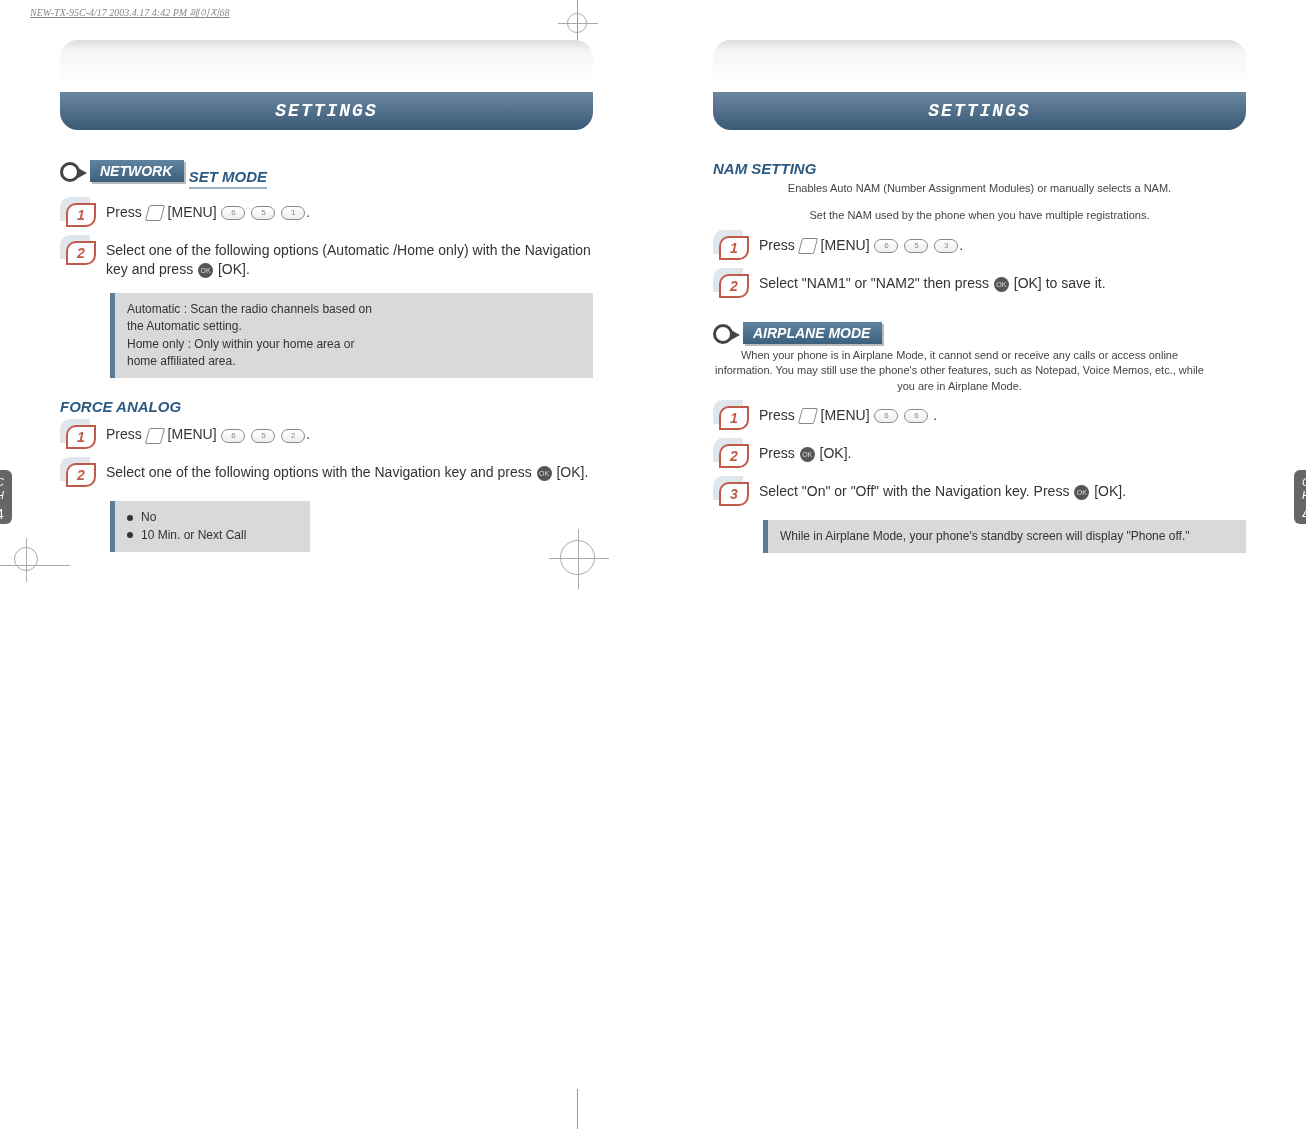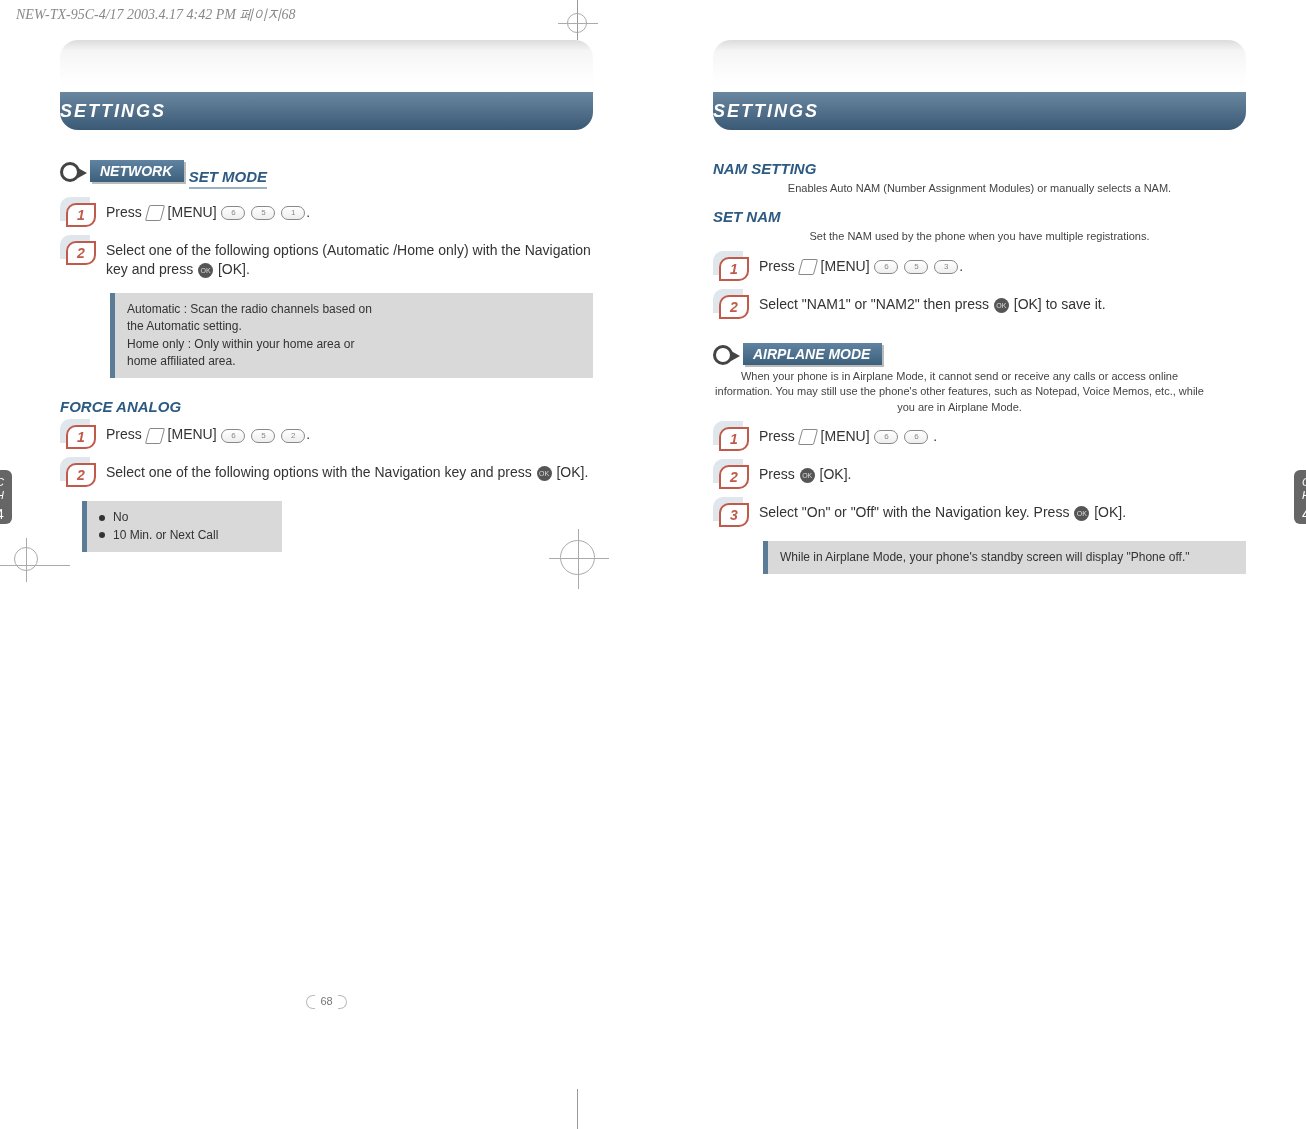--- a/index.html
+++ b/index.html
@@ -7,25 +7,26 @@
     width: 1306px;
     height: 1129px;
     background: #fff;
     font-family: "Arial", sans-serif;
     color: #333;
     position: relative;
   }
   .file-header {
     position: absolute;
     top: 6px;
-    left: 16px;
-    font-size: 14px;
+    left: 30px;
+    font-size: 10px;
     font-style: italic;
     color: #888;
     font-family: serif;
+    text-decoration: underline;
   }
   .crop-mark-v {
     position: absolute;
     left: 577px;
     top: 0;
     height: 40px;
     width: 1px;
     background: #999;
   }
   .crop-mark-v2 {
@@ -127,26 +128,27 @@
   }
   .page-header-bar {
     position: absolute;
     left: 0;
     right: 0;
     top: 52px;
     height: 38px;
     background: linear-gradient(#6a87a0, #3a5975);
     border-radius: 0 0 18px 18px;
     color: #fff;
-    text-align: left;
+    text-align: center;
     line-height: 38px;
     font-weight: bold;
     letter-spacing: 2px;
     font-style: italic;
     font-size: 18px;
+    font-family: Liberation Mono, monospace;
   }
   .subsection-tag {
     display: inline-flex;
     align-items: flex-end;
     margin-bottom: 2px;
   }
   .bullet-circle {
     width: 20px;
     height: 20px;
     border-radius: 50%;
@@ -396,49 +398,47 @@
       <div class="step-num">
         <div class="step-num-ghost"></div>
           <div class="step-num-main">2</div>
       </div>
       <div class="step-text">
         Select one of the following options with the Navigation key and press
         <span class="key-icon round">OK</span> [OK].
       </div>
     </div>
 
-    <div class="info-box bullet-list" style="margin-left:22px; width:200px">
+    <div class="info-box bullet-list" style="margin-left:50px; width:200px">
       <div class="row">
           <span class="dot"></span>
           <span>No</span>
         </div>
       <div class="row">
           <span class="dot"></span>
           <span>10 Min. or Next Call</span>
         </div>
     </div>
 
     <div class="side-tab">
       <span class="ch" style="white-space:pre-line">C
 H</span>
       <span class="num">4</span>
     </div>
 
-    <div class="page-num"><span>68</span></div>
   </div>
 
   <div class="page right">
     <div class="page-header">
       <div class="page-header-bar">SETTINGS</div>
     </div>
 
     <div class="sub-h">NAM SETTING</div>
     <div class="desc">Enables Auto NAM (Number Assignment Modules) or manually selects a NAM.</div>
 
-    <div class="sub-h">SET NAM</div>
     <div class="desc">Set the NAM used by the phone when you have multiple registrations.</div>
 
     <div class="step">
       <div class="step-num">
         <div class="step-num-ghost"></div>
           <div class="step-num-main">1</div>
       </div>
       <div class="step-text">
         Press <span class="key-icon soft"></span> [MENU]
         <span class="key-icon">6</span>

